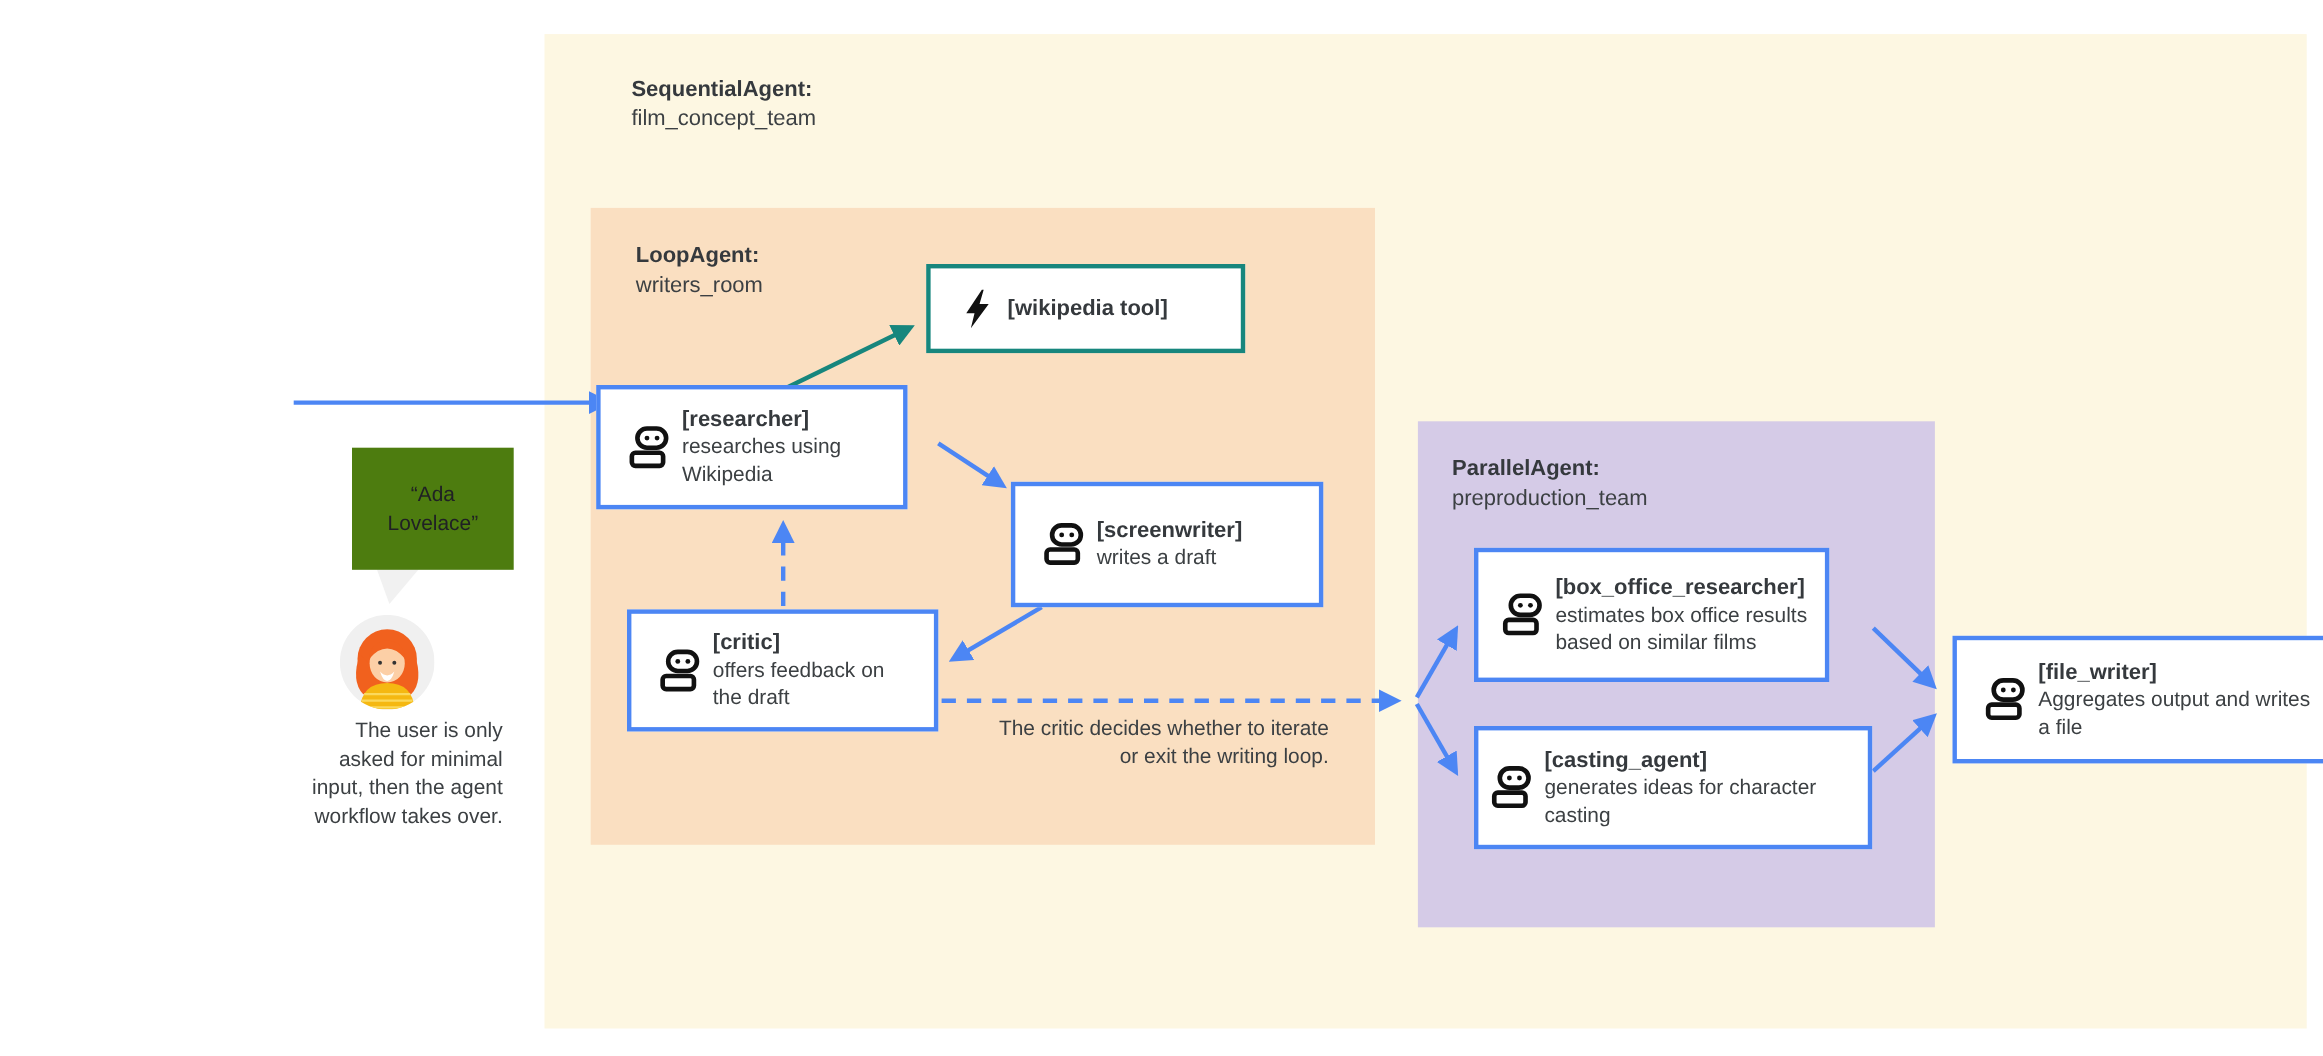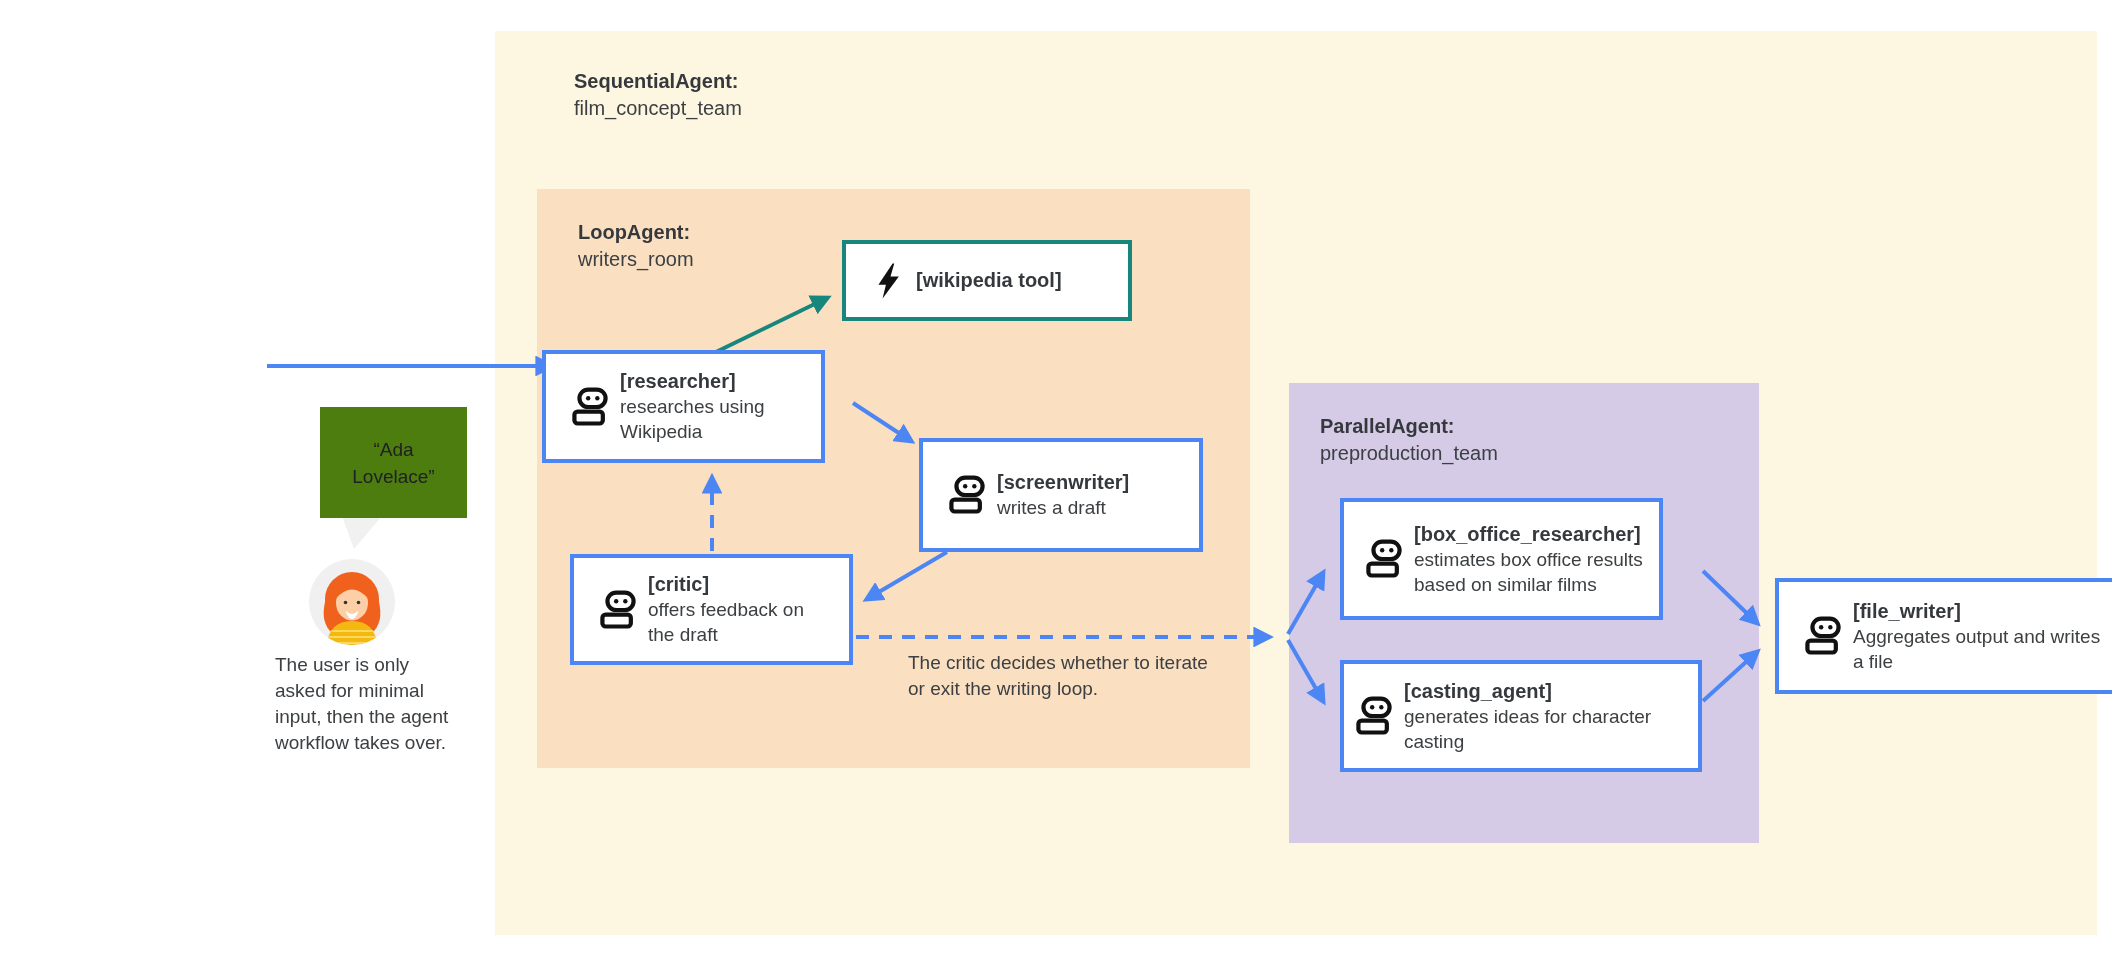--- a/index.html
+++ b/index.html
@@ -33,21 +33,21 @@
   .a-screenwriter{left:919px;top:438px;width:284px;height:114px;}
   .a-critic{left:570px;top:554px;width:283px;height:111px;}
   .a-boxoffice{left:1340px;top:498px;width:323px;height:122px;padding-left:18px;}
   .a-casting{left:1340px;top:660px;width:362px;height:112px;padding-left:8px;}
   .a-filewriter{left:1775px;top:578px;width:351px;height:116px;}
   .bubble{
     position:absolute;left:320px;top:407px;width:147px;height:111px;background:#4d7c0f;
     display:flex;align-items:center;justify-content:center;text-align:center;
     font-size:19px;line-height:27px;color:#202124;
   }
-  .note{position:absolute;font-size:19px;line-height:26px;color:#3C4043;}
+  .note{position:absolute;font-size:19px;line-height:26px;color:#3C4043;text-align:right;}
   .note.user{left:275px;top:652px;width:182px;}
   .note.loopnote{left:908px;top:650px;width:300px;}
   .avatar{position:absolute;left:309px;top:559px;width:86px;height:86px;}
   .avatar svg{width:86px;height:86px;display:block;}
   #wires{position:absolute;left:0;top:0;width:2112px;height:960px;pointer-events:none;}
   .defs-hidden{position:absolute;width:0;height:0;overflow:hidden;}
 </style>
 </head>
 <body>
 

